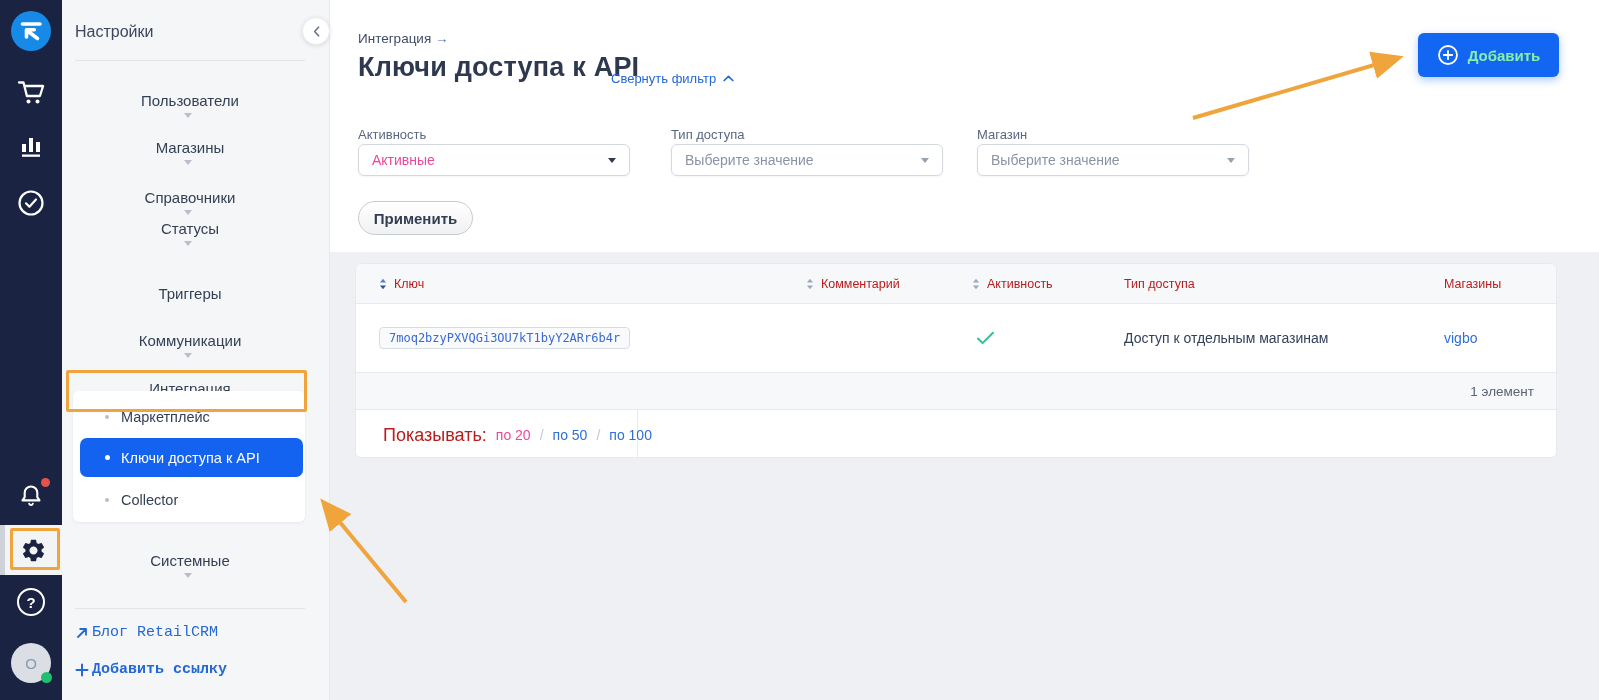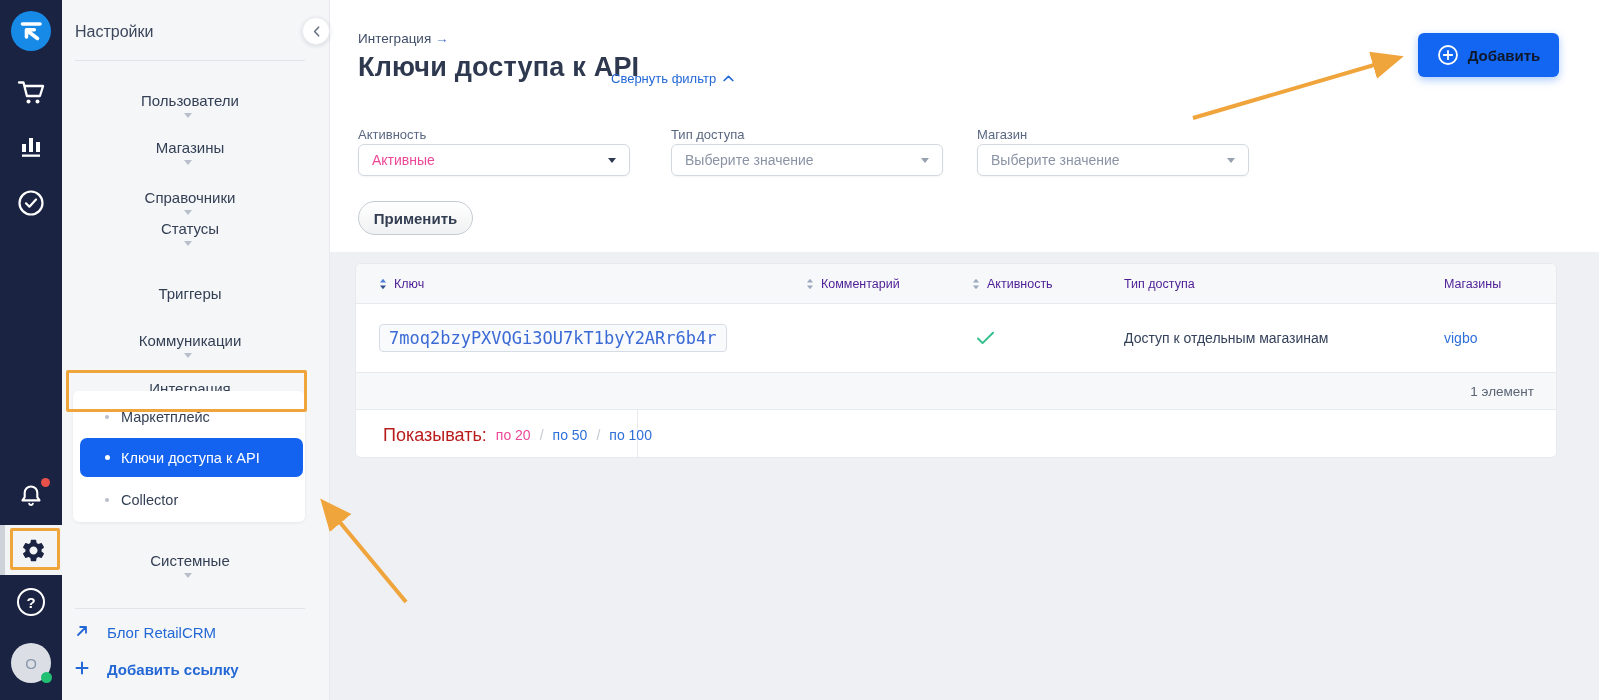--- a/index.html
+++ b/index.html
@@ -28,57 +28,57 @@
   .chev { width:0; height:0; border-left:4.5px solid transparent; border-right:4.5px solid transparent; margin-right:4px; }
   .chev.down { border-top:5px solid #b8bfca; }
   .chev.up { border-bottom:5px solid #a9b0bc; }
   .submenu { position:absolute; left:11px; top:391px; width:232px; height:131px; background:#fff; border-radius:6px; box-shadow:0 1px 3px rgba(40,50,80,.08); }
   .sub-item { position:absolute; left:0; width:232px; height:30px; display:flex; align-items:center; cursor:pointer; }
   .sub-bullet { width:4px; height:4px; border-radius:50%; background:#b9bfca; margin:0 12px 0 32px; flex:none; }
   .sub-label { font-size:14.5px; color:#333f54; }
   .sub-active { position:absolute; left:7px; top:47px; width:223px; height:39px; background:#1463f0; border-radius:7px; display:flex; align-items:center; cursor:pointer; }
   .sub-active .sub-bullet { background:#fff; width:5px; height:5px; margin:0 11px 0 25px; }
   .sub-active .sub-label { color:#fff; }
-  .sb-link { position:absolute; left:13px; display:flex; align-items:flex-start; gap:18px; cursor:pointer; }
+  .sb-link { position:absolute; left:13px; display:flex; align-items:center; gap:3px; cursor:pointer;font-family:Liberation Mono, monospace; }
   .sb-link .lnk { font-size:15px; color:#2468d6; }
   .sb-link .lnk.bold { font-weight:700; }
 
   
   .main { position:absolute; left:330px; top:0; right:0; bottom:0; background:#fff; }
   .gray-bg { position:absolute; left:0; right:0; top:252px; bottom:0; background:#eef0f4; }
   .collapse-btn { position:absolute; left:302px; top:17px; width:28px; height:28px; border-radius:50%; background:#fff; border:1px solid #ededf1; box-shadow:0 1px 4px rgba(30,40,70,.14); display:flex; align-items:center; justify-content:center; z-index:20; cursor:pointer; }
   .breadcrumb { position:absolute; left:28px; top:31px; font-size:13.5px; color:#3f4d68; cursor:pointer; }
   .breadcrumb .bc-arrow { color:#4070c8; }
   .page-title { position:absolute; left:28px; top:52px; font-size:27px; font-weight:600; color:#2e3950; letter-spacing:.2px; }
   .collapse-filter { position:absolute; left:281px; top:71px; display:flex; align-items:center; gap:7px; cursor:pointer; }
   .collapse-filter span { font-size:13px; color:#2468d6; }
   .add-btn { position:absolute; left:1088px; top:33px; width:141px; height:44px; background:#1266f1; border-radius:6px; box-shadow:0 3px 8px rgba(18,102,241,.35); display:flex; align-items:center; justify-content:center; gap:9px; cursor:pointer; }
-  .add-btn span { color:#0f172a; font-size:15px; font-weight:700; }
+  .add-btn span { color:#86efac; font-size:15px; font-weight:700; }
 
   .f-label { position:absolute; top:127px; font-size:13px; color:#5a6780; }
   .f-select { position:absolute; top:144px; width:272px; height:32px; background:#fff; border:1px solid #d4d9e0; border-radius:6px; box-shadow:0 1px 2px rgba(20,30,60,.05); display:flex; align-items:center; justify-content:space-between; padding:0 13px; cursor:pointer; }
   .f-value { font-size:14px; color:#ec4899; }
   .f-value.ph { color:#8a93a5; }
   .tri { width:0; height:0; border-left:4.5px solid transparent; border-right:4.5px solid transparent; }
   .tri.dark { border-top:5.5px solid #2e3a52; }
   .tri.gray { border-top:5.5px solid #98a1b0; }
   .apply-btn { position:absolute; left:28px; top:201px; width:115px; height:34px; border:1px solid #c6ccd4; border-radius:17px; background:linear-gradient(#ffffff,#f0f1f2); display:flex; align-items:center; justify-content:center; cursor:pointer; }
   .apply-btn span { font-size:15px; font-weight:600; color:#323d52; }
 
   
   .tcard { position:absolute; left:25px; top:263px; width:1202px; height:195px; background:#fff; border:1px solid #e6e9ee; border-radius:6px; z-index:2; overflow:hidden; }
   .trow { position:absolute; left:0; width:100%; }
   .t-head { top:0; height:40px; background:#f7f8fa; border-bottom:1px solid #e6e9ee; }
   .t-data { top:40px; height:69px; background:#fff; border-bottom:1px solid #e6e9ee; }
   .t-sum  { top:109px; height:37px; background:#f7f8fa; border-bottom:1px solid #e6e9ee; }
   .t-pag  { top:146px; height:49px; background:#fff; }
   .cell { position:absolute; top:50%; transform:translateY(-50%); display:flex; align-items:center; gap:7px; white-space:nowrap; }
   .c1 { left:23px; } .c2 { left:450px; } .c3 { left:616px; } .c4 { left:768px; } .c5 { left:1088px; }
-  .th-label { font-size:12.5px; color:#4c1d95; }
-  .key-chip { font-family:"DejaVu Sans Mono", monospace; font-size:17px; color:#3a6ad4; background:#f9fafc; border:1px solid #d6dce6; border-radius:4px; padding:3px 9px; cursor:pointer;text-align:center; }
+  .th-label { font-size:12.5px; color:#b91c1c; }
+  .key-chip { font-family:"DejaVu Sans Mono", monospace; font-size:12px; color:#3a6ad4; background:#f9fafc; border:1px solid #d6dce6; border-radius:4px; padding:3px 9px; cursor:pointer;text-align:center; }
   .cell-text { font-size:14px; color:#34415a; }
   .store-link { font-size:14px; color:#2e6fd8; cursor:pointer; }
   .sum-text { position:absolute; right:22px; top:50%; transform:translateY(-50%); font-size:13.5px; color:#5a6474; }
   .pag-div { position:absolute; left:0; top:0; bottom:0; width:282px; border-right:1px solid #e6e9ee; }
   .pag-wrap { position:absolute; left:27px; top:50%; transform:translateY(-50%); display:flex; align-items:center; gap:9px; }
   .pag-label { font-size:18px; color:#b91c1c; }
   .pag-cur { font-size:14px; color:#ec4899; }
   .pag-link { font-size:14px; color:#2e6fd8; cursor:pointer; }
   .pag-sep { font-size:14px; color:#c3c8d2; }
 

